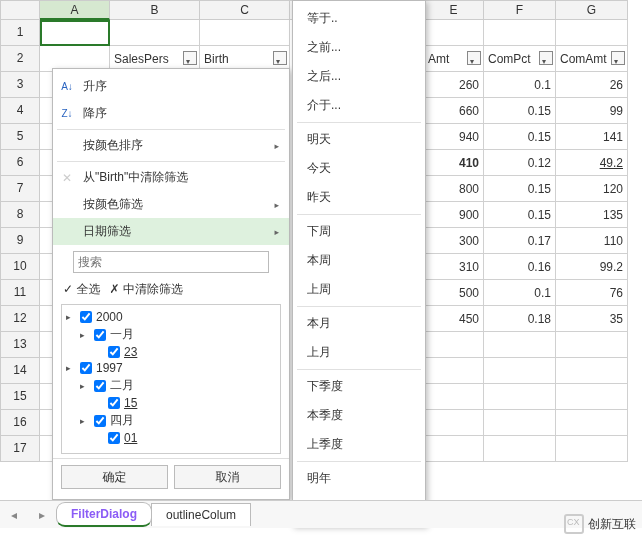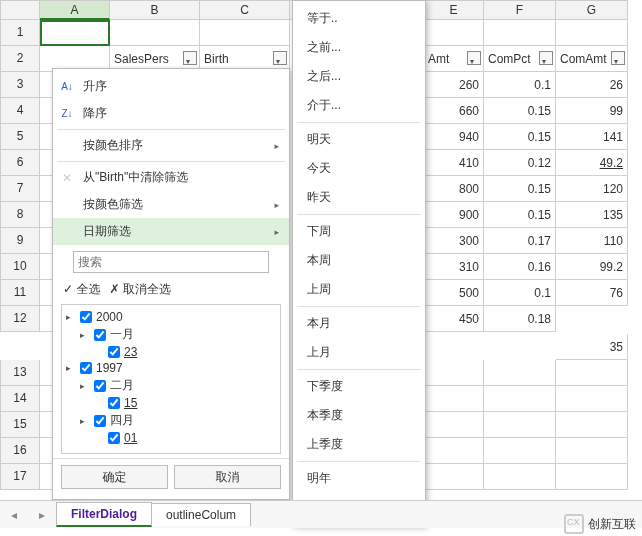--- a/index.html
+++ b/index.html
@@ -41,21 +41,21 @@
 
   
   .ctx2 { position:absolute; left:292px; top:0; width:134px; background:#fff; border:1px solid #bbb; box-shadow:2px 2px 6px rgba(0,0,0,0.25); padding:3px 0; }
   .ctx2 .m { padding:6px 14px; white-space:nowrap; }
   .ctx2 .sep { height:1px; background:#e0e0e0; margin:2px 4px; }
 
   
   .tabs { position:absolute; left:0; bottom:8px; height:28px; display:flex; align-items:center; border-top:1px solid #ccc; width:100%; background:#f7f7f7; }
   .tabs .nav{ width:28px; text-align:center; color:#888; }
   .tab { padding:4px 14px; border:1px solid #bbb; border-bottom:none; background:#fff; margin-right:-1px; }
-  .tab.active { border-bottom:2px solid #2a7a2a; color:#4c1d95; font-weight:bold; }
+  .tab.active { border-bottom:2px solid #2a7a2a; color:#8b5cf6; font-weight:bold;border-radius:9px; }
 
   .watermark { position:absolute; right:6px; bottom:2px; font-size:10px; color:#bbb; display:flex; align-items:center; gap:4px; }
   .watermark .logo{ width:20px; height:20px; border:2px solid #ccc; border-radius:3px; position:relative;}
   .watermark .logo:before{content:"CX"; position:absolute; left:1px; top:1px; font-size:9px; color:#bbb;}
 </style>
 </head>
 <body>
 
 <div class="grid">
   <div class="col-headers">
@@ -118,21 +118,21 @@
         <div class="cell" style="width: 60px;">940</div>
         <div class="cell" style="width: 72px;">0.15</div>
         <div class="cell" style="width: 72px;">141</div>
       </div>
       <div class="row">
         <div class="row-h">6</div>
         <div class="cell" style="width: 70px;"></div>
         <div class="cell" style="width: 90px;"></div>
         <div class="cell" style="width: 90px;"></div>
         <div class="cell" style="width: 134px; border: none;"></div>
-        <div class="cell" style="width: 60px;">410</div>
+        <div class="cell" style="width: 60px; font-weight: bold;">410</div>
         <div class="cell" style="width: 72px;">0.12</div>
         <div class="cell" style="width: 72px; text-decoration: underline;">49.2</div>
       </div>
       <div class="row">
         <div class="row-h">7</div>
         <div class="cell" style="width: 70px;"></div>
         <div class="cell" style="width: 90px;"></div>
         <div class="cell" style="width: 90px;"></div>
         <div class="cell" style="width: 134px; border: none;"></div>
         <div class="cell" style="width: 60px;">800</div>
@@ -180,21 +180,21 @@
         <div class="cell" style="width: 72px;">76</div>
       </div>
       <div class="row">
         <div class="row-h">12</div>
         <div class="cell" style="width: 70px;"></div>
         <div class="cell" style="width: 90px;"></div>
         <div class="cell" style="width: 90px;"></div>
         <div class="cell" style="width: 134px; border: none;"></div>
         <div class="cell" style="width: 60px;">450</div>
         <div class="cell" style="width: 72px;">0.18</div>
-        <div class="cell" style="width: 72px; margin-top: 28px;">35</div>
+        <div class="cell" style="width: 72px;">35</div>
       </div>
       <div class="row">
         <div class="row-h">13</div>
         <div class="cell" style="width: 70px;"></div>
         <div class="cell" style="width: 90px;"></div>
         <div class="cell" style="width: 90px;"></div>
         <div class="cell" style="width: 134px; border: none;"></div>
         <div class="cell" style="width: 60px;"></div>
         <div class="cell" style="width: 72px;"></div>
         <div class="cell" style="width: 72px;"></div>
@@ -266,21 +266,21 @@
       <span class="arrow">▸</span>
     </div>
   <div class="item active">
       <span>日期筛选</span>
       <span class="arrow">▸</span>
     </div>
   <div class="search"><input placeholder="搜索" style=""></div>
   <div class="sel-links">
     <span class="ok"><span>✓ </span><span>全选</span></span>
     &nbsp;
-    <span class="no"><span>✗ </span><span>取消全选</span></span>
+    <span class="no"><span>✗ </span><span>中清除筛选</span></span>
   </div>
   <div class="tree" id="tree">
       <div class="tree-row ind0">
         <span class="tg">▸</span>
         <input type="checkbox" checked="" style="">
         <span>2000</span>
       </div>
       <div class="tree-row ind1">
         <span class="tg">▸</span>
         <input type="checkbox" checked="" style="">

